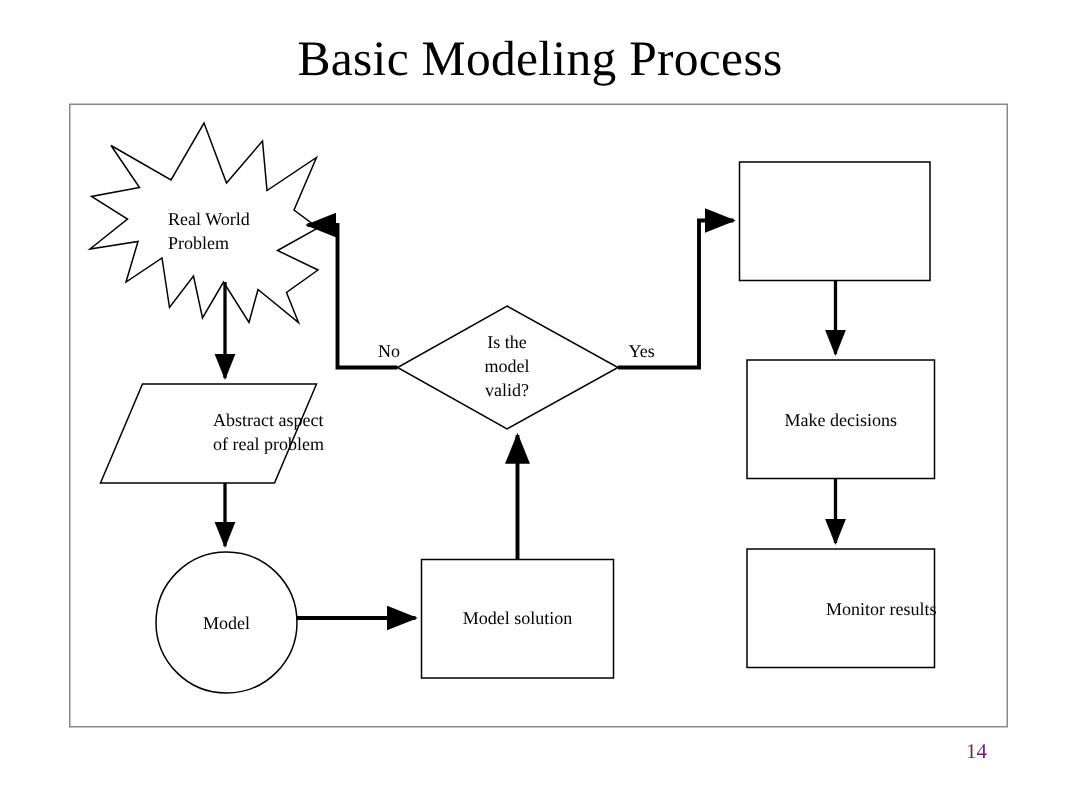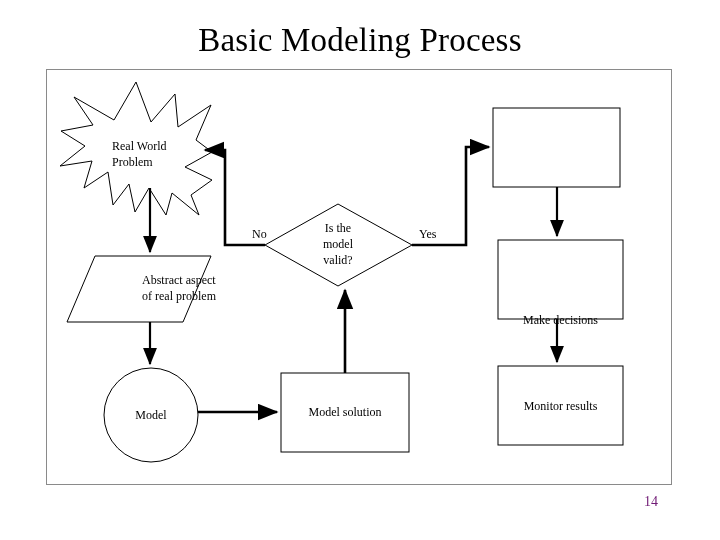--- a/index.html
+++ b/index.html
@@ -154,23 +154,23 @@
 
     <div class="node-label lbl-center" style="left:104px; top:407px; width:94px;">Model</div>
 
     <div class="node-label lbl-center" style="left:302px; top:220px; width:72px;">Is the
 model
 valid?</div>
 
     <div class="node-label lbl-center" style="left:281px; top:404px; width:128px;">Model solution</div>
 
 
-    <div class="node-label lbl-center" style="left:498px; top:272px; width:125px;margin-top:40px;">Make decisions</div>
+    <div class="node-label lbl-center" style="left:498px; top:272px; width:125px;">Make decisions</div>
 
-    <div class="node-label lbl-center" style="left:498px; top:398px; width:125px;">Monitor results</div>
+    <div class="node-label lbl-center" style="left:525px; top:398px; width:125px;">Monitor results</div>
 
     <div class="edge-label" style="left:252px; top:227px;">No</div>
 
     <div class="edge-label" style="left:419px; top:227px;text-align:center;">Yes</div>
 
   </div>
 
   <div id="page-number">14</div>
 
 </div>

